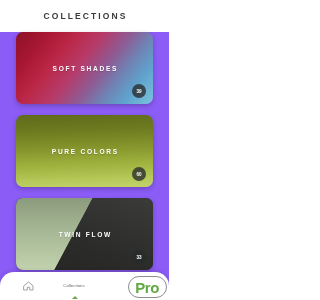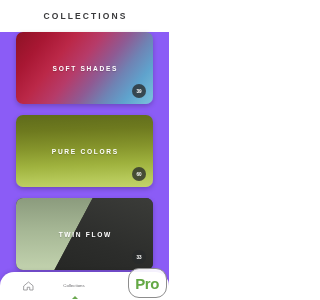--- a/index.html
+++ b/index.html
@@ -179,21 +179,21 @@
     border-left: 3px solid transparent;
     border-right: 3px solid transparent;
     border-bottom: 3px solid #6aa84f;
   }
 
   
   .watermark {
     position: absolute;
     right: 2px;
     bottom: 2px;
-    height: 30px;
+    height: 22px;
     padding: 0 7px 0 6px;
     border: 1.4px solid #8d8d8d;
     border-radius: 11px;
     display: flex;
     align-items: center;
     background: rgba(255,255,255,0.92);
     z-index: 40;
   }
   .wm-pro {
     font-size: 15px;

